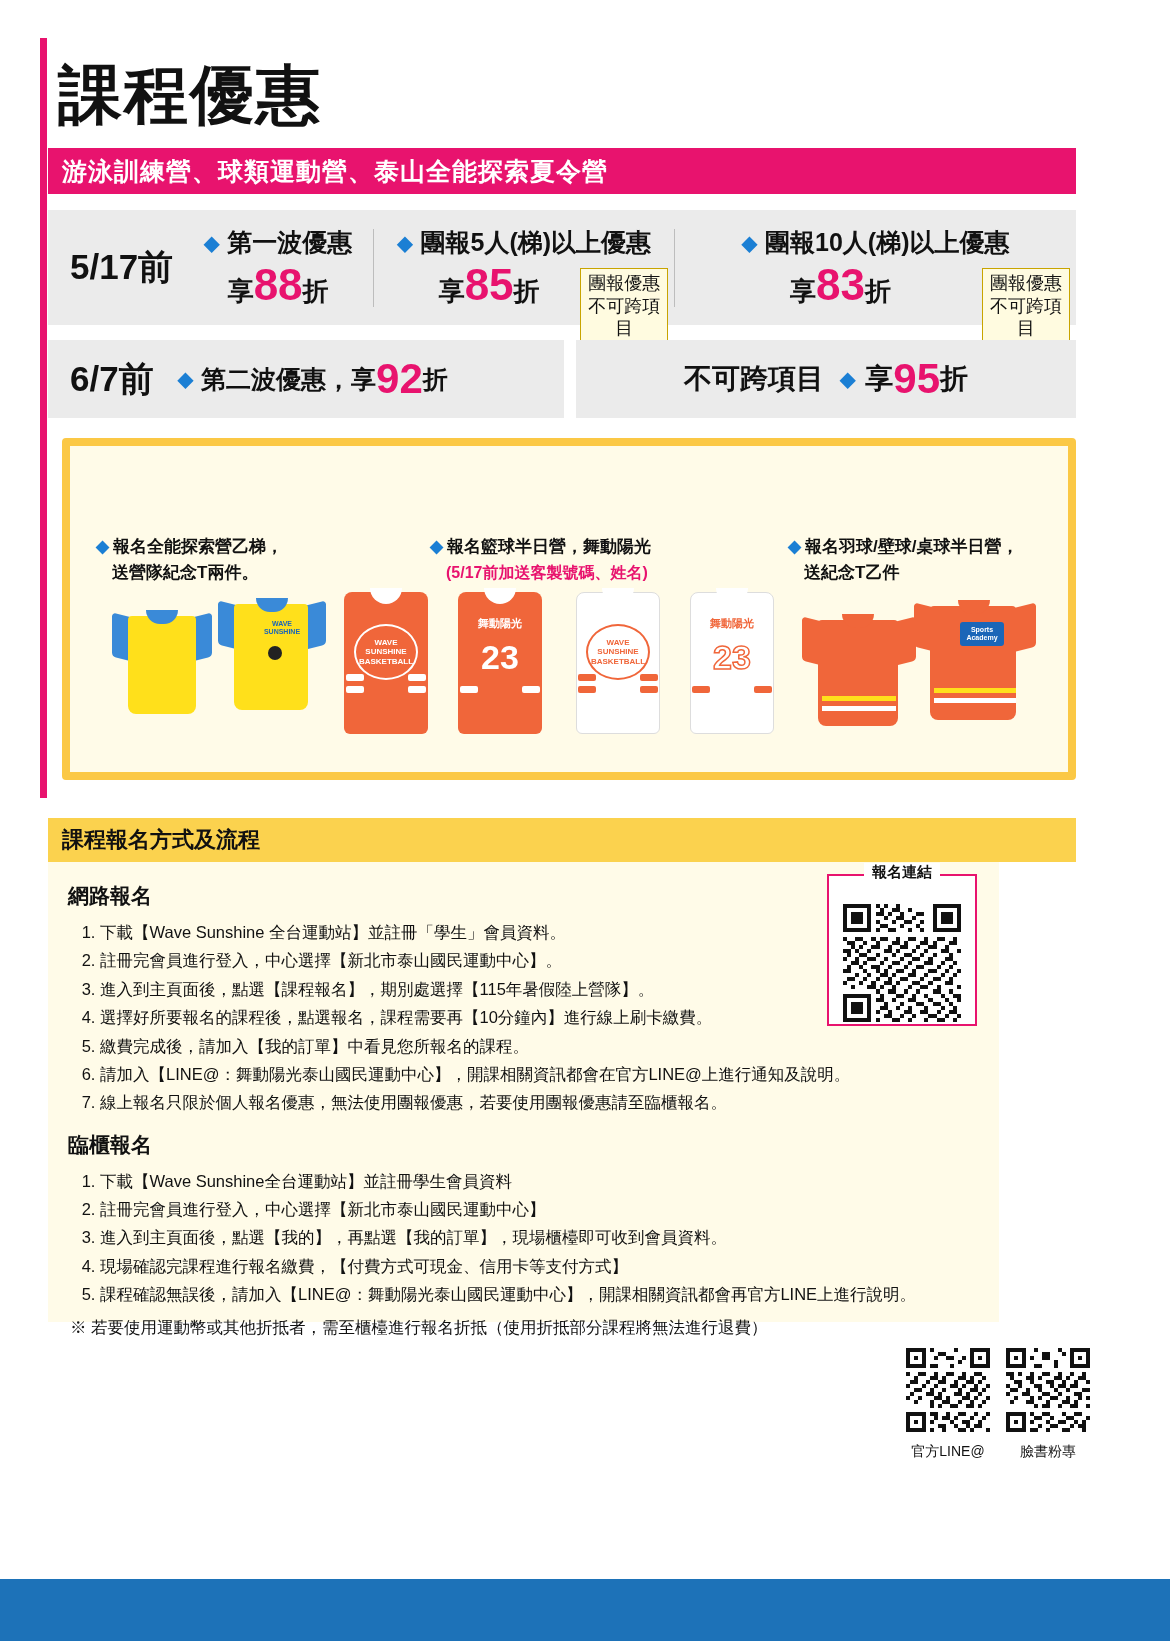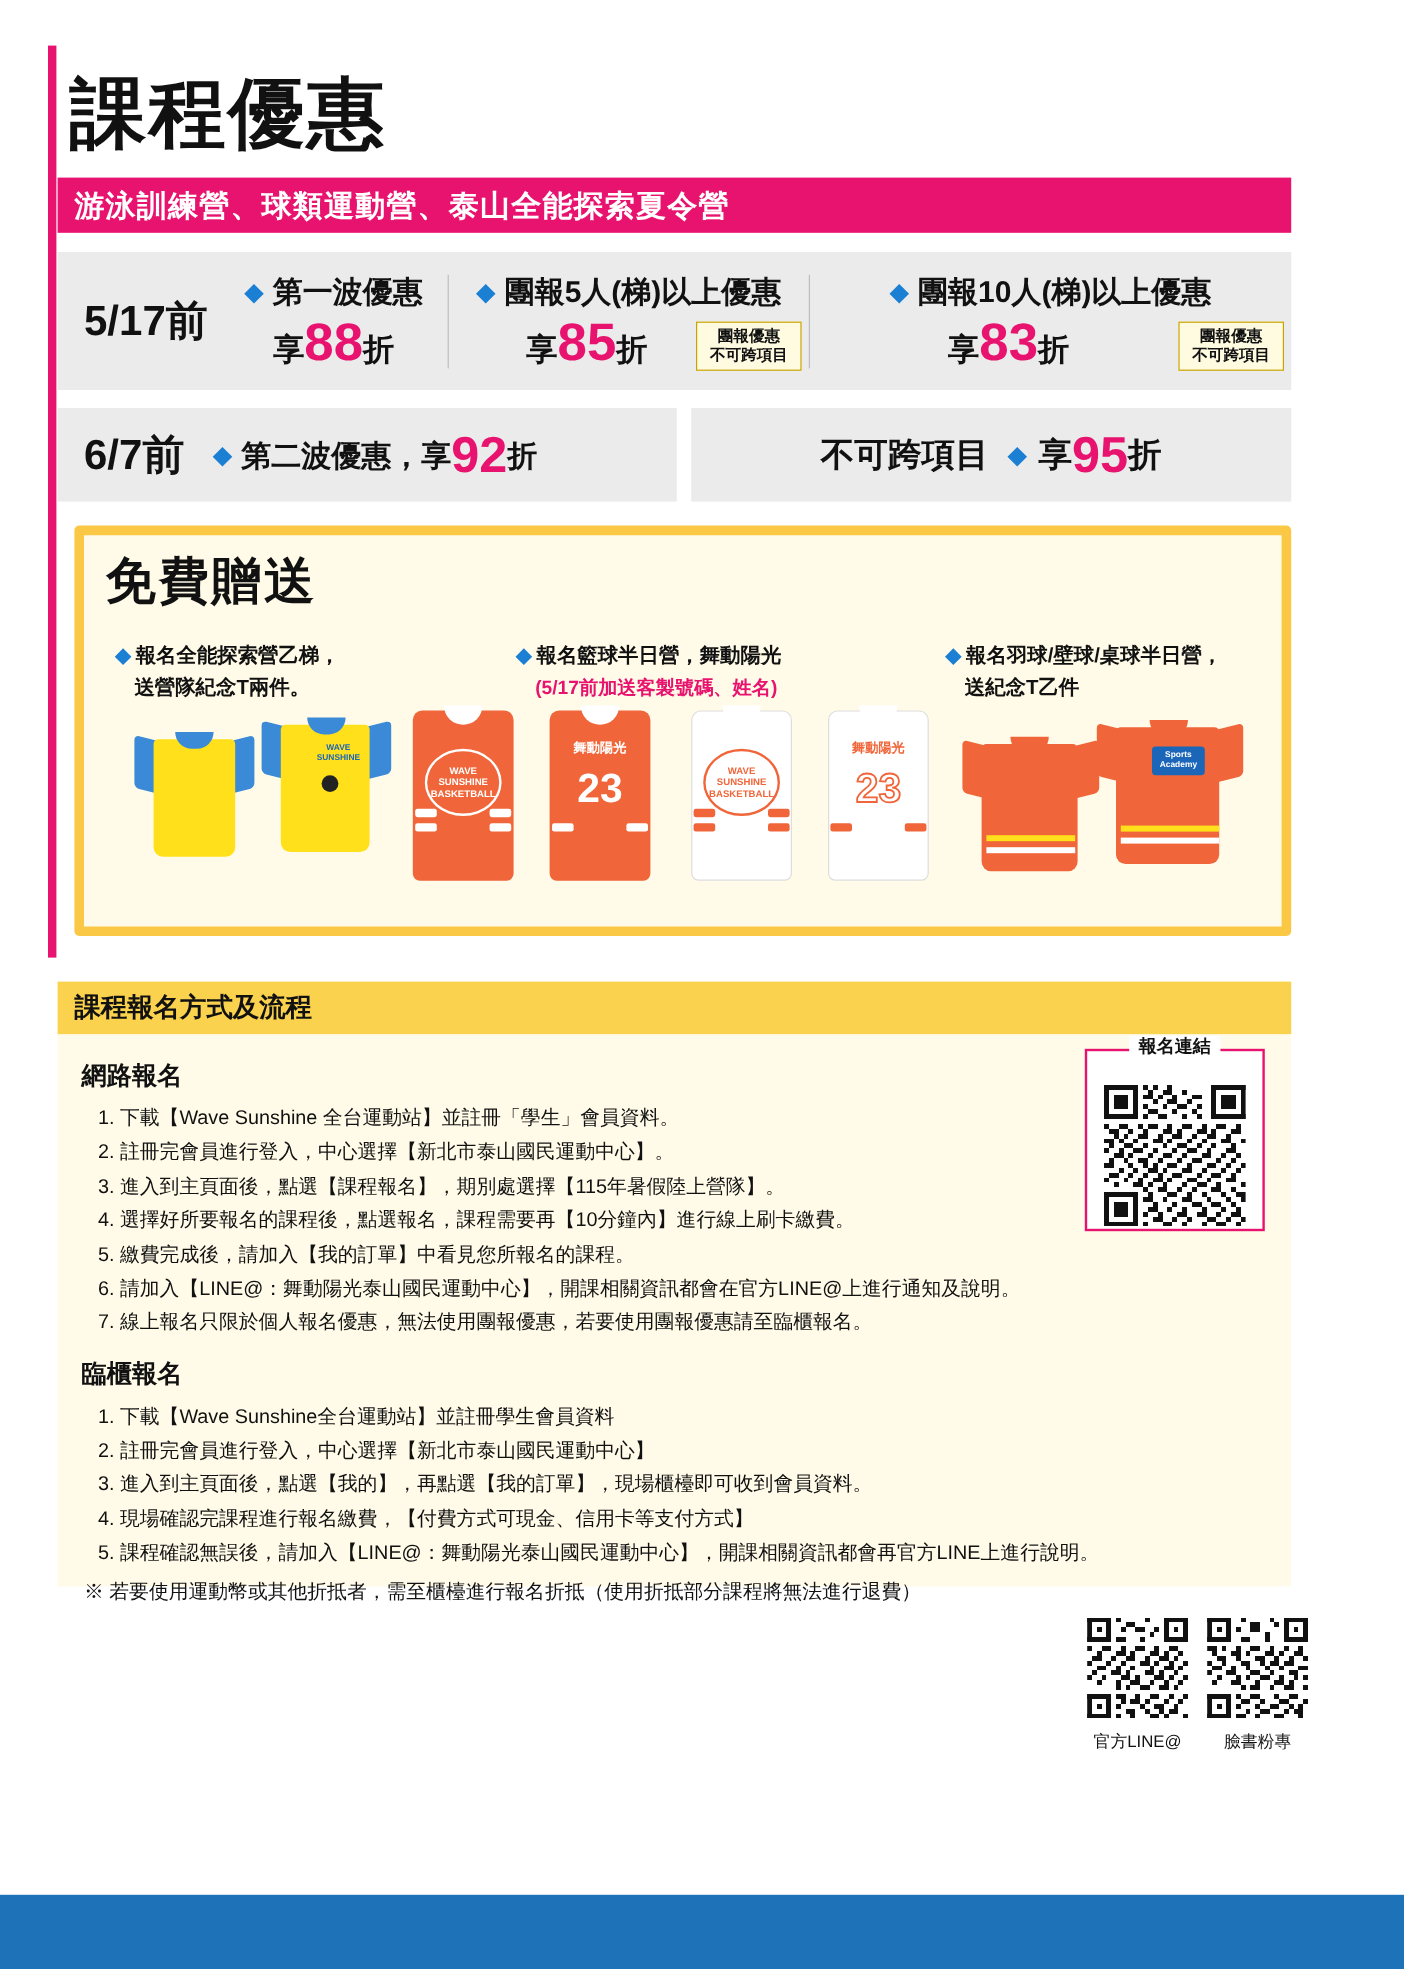--- a/index.html
+++ b/index.html
@@ -49,21 +49,21 @@
 
   .datelabel { font-size:35px; font-weight:bold; padding:0 10px 0 22px; }
 
   .d-head { display:flex; align-items:center; font-size:25px; font-weight:bold; }
   .diamond { color:#1b7fd4; font-size:20px; margin-right:8px; }
   .d-body { font-size:26px; font-weight:bold; text-align:center; margin-top:4px; }
   .big { color:#e8136e; font-size:44px; font-weight:bold; line-height:1; }
 
   .note-box {
     position:absolute; border:1px solid #c8a400; background:#fffbe0;
-    font-size:13px; font-weight:bold; line-height:1.25; padding:3px 5px; color:#111;
+    font-size:18px; font-weight:normal; line-height:1.25; padding:3px 5px; color:#111;
     text-align:center;
   }
 
   
   .row2a {
     position:absolute; left:48px; top:340px; width:516px; height:78px;
     background:#ebebeb; display:flex; align-items:center;
   }
   .row2b {
     position:absolute; left:576px; top:340px; width:500px; height:78px;
@@ -101,21 +101,21 @@
   .jtop { position:absolute; width:100%; text-align:center; top:30px; font-size:11px; font-weight:bold; }
   .stripe { position:absolute; height:7px; border-radius:2px; }
 
   
   .proc-head {
     position:absolute; left:48px; top:818px; width:1028px; height:44px;
     background:#fbd24e; display:flex; align-items:center; padding-left:14px;
     font-size:22px; font-weight:bold;
   }
   .proc-body {
-    position:absolute; left:48px; top:862px; width:1028px; height:460px;
+    position:absolute; left:48px; top:862px; width:951px; height:460px;
     background:#fffbe8; padding:14px 18px;
   }
   .h3 { font-size:21px; font-weight:bold; margin:6px 0 8px 2px; }
   ol.steps { margin:0 0 4px 0; padding-left:34px; }
   ol.steps li { font-size:16.5px; line-height:1.72; }
   .note-line { font-size:16.5px; line-height:1.7; margin-left:4px; }
 
   
   .qr-reg {
     position:absolute; right:22px; top:12px; width:150px; height:152px;
@@ -199,21 +199,20 @@
     <div style="display:flex;align-items:center;font-size:28px;font-weight:bold;">
       <span>不可跨項目</span>
       <span class="diamond" style="margin:0 10px 0 16px;">◆</span>
       <span>享</span>
         <span class="inline-big">95</span>
         <span>折</span>
     </div>
   </div>
 
   <div class="gift-panel">
-    <div class="gift-title">免費贈送</div>
 
     <div class="gift-item" style="left:26px; top:88px; width:260px;">
       <span class="dia">◆</span><span>報名全能探索營乙梯，</span><br>
       <span style="margin-left:16px;">送營隊紀念T兩件。</span>
     </div>
 
     <div class="gift-item" style="left:360px; top:88px; width:300px;">
       <span class="dia">◆</span><span>報名籃球半日營，舞動陽光</span><br>
       <span class="gift-sub" style="margin-left:16px;">(5/17前加送客製號碼、姓名)</span>
     </div>

